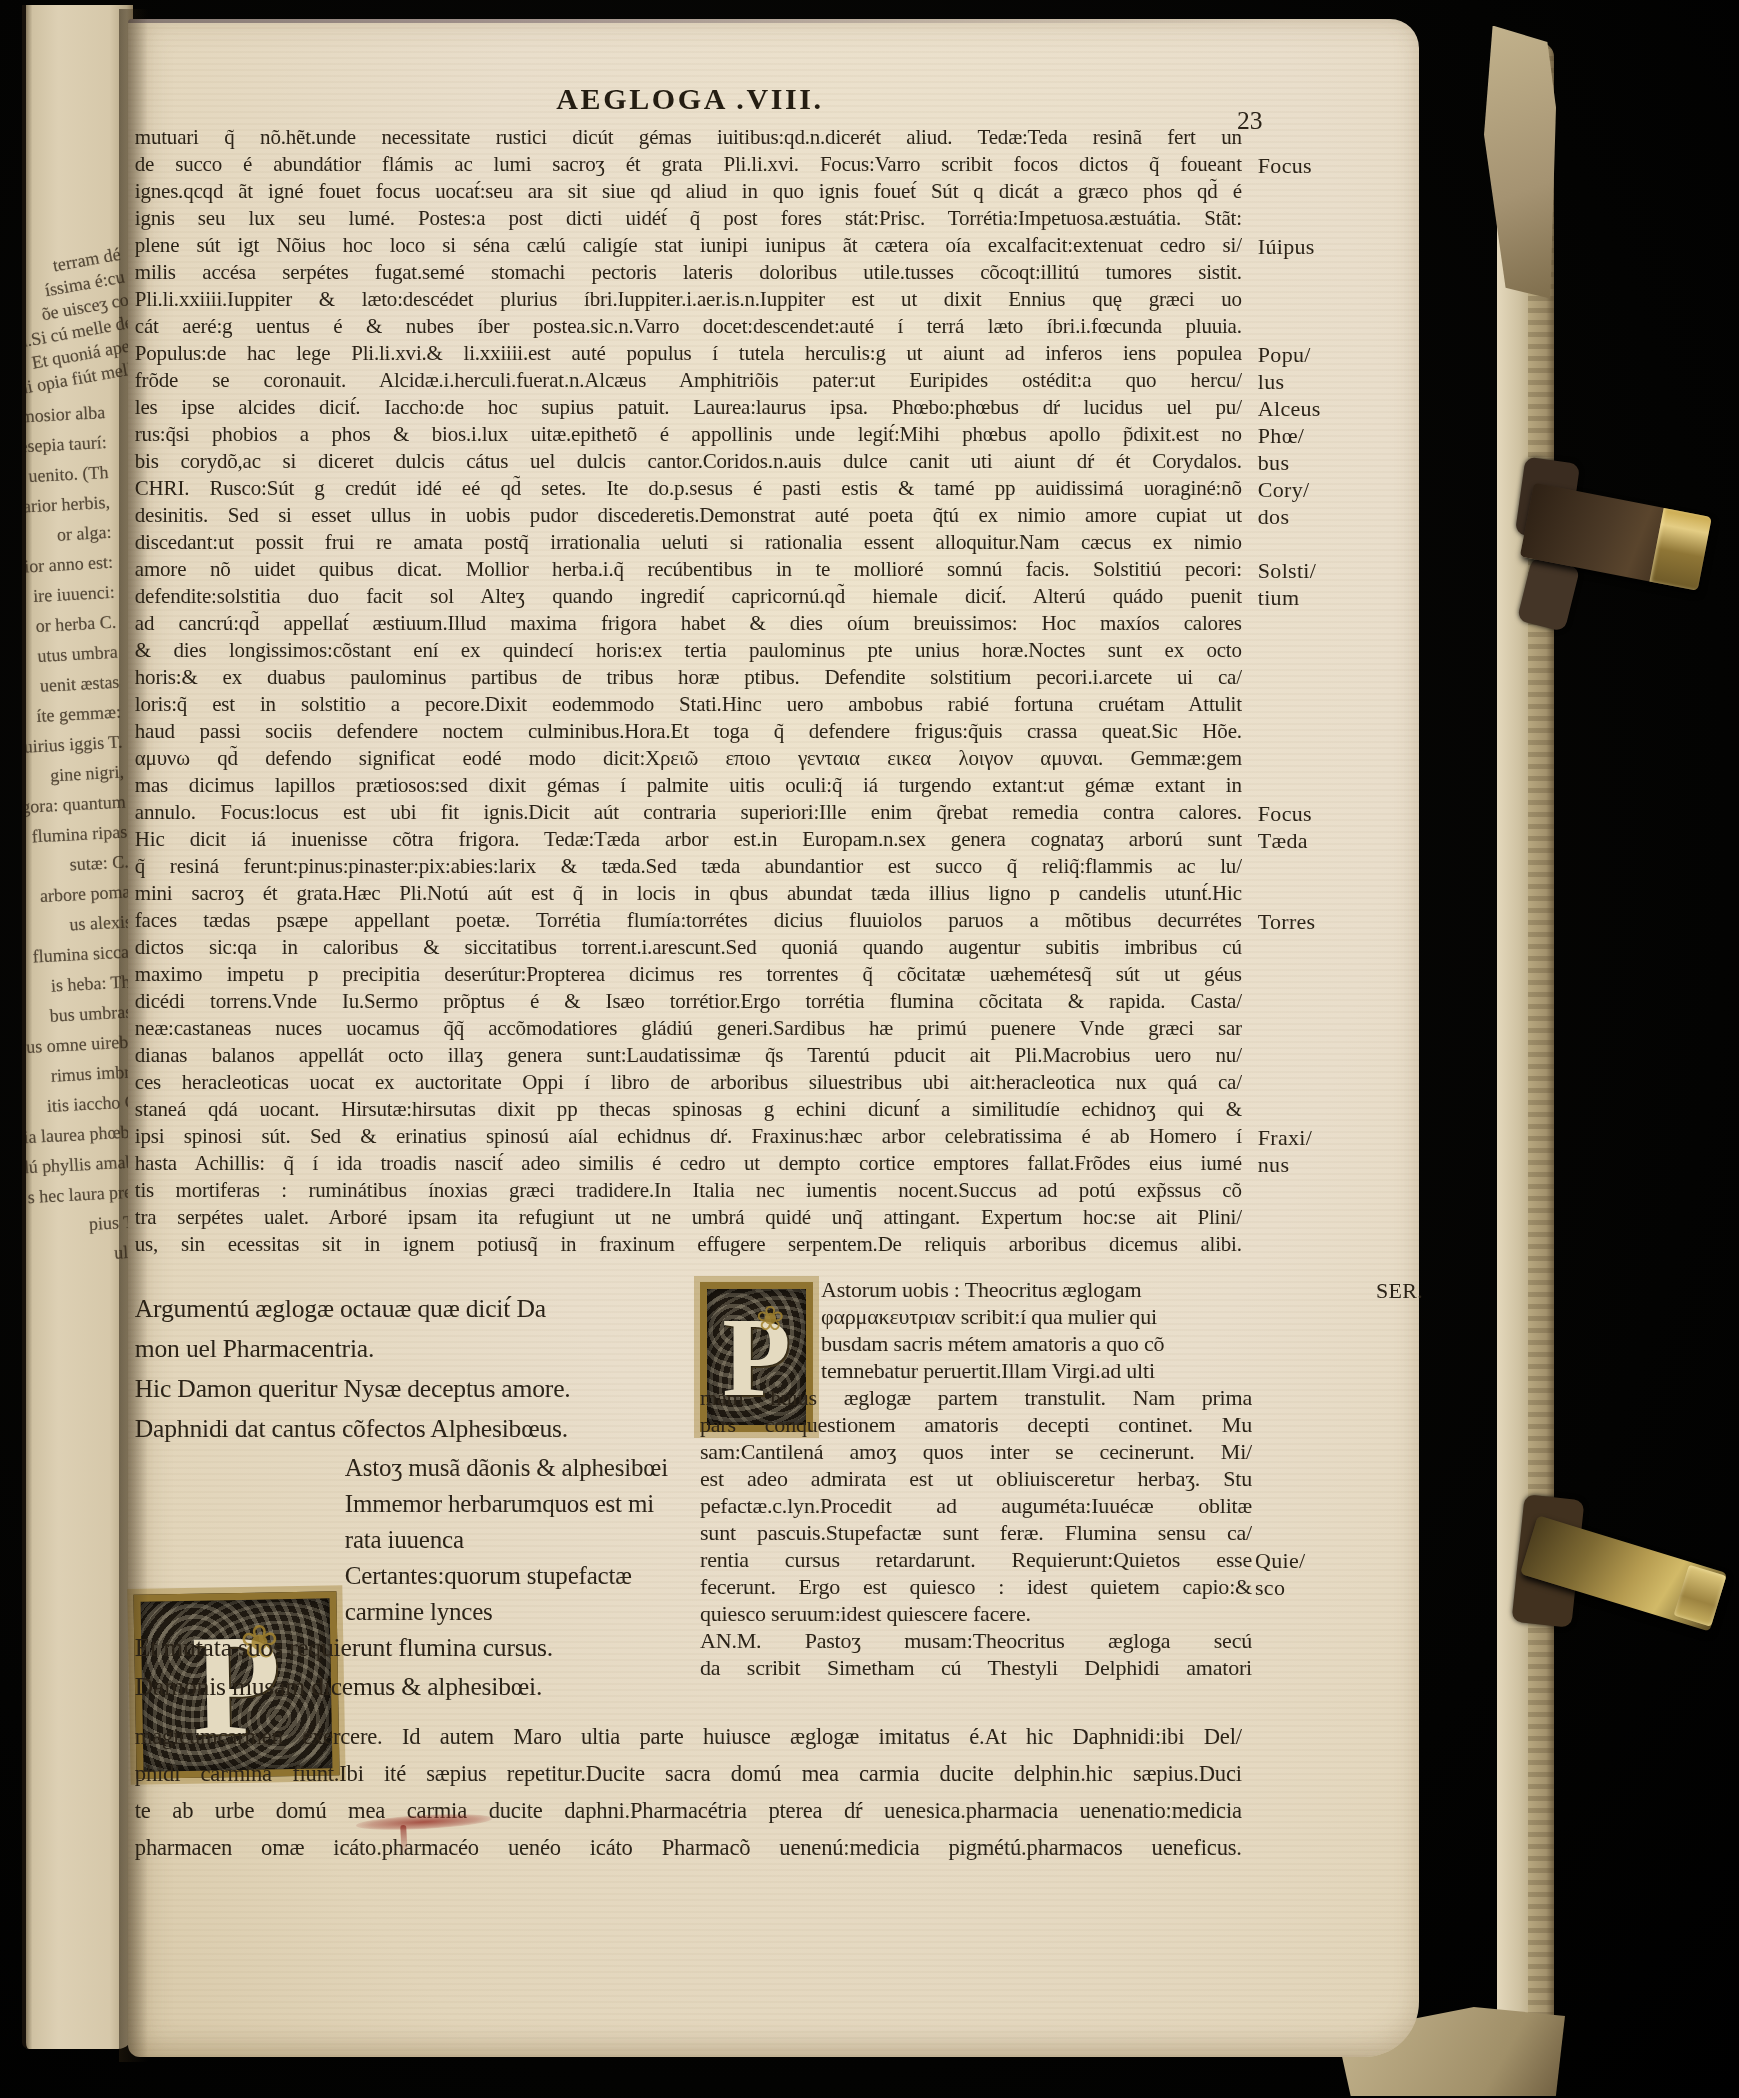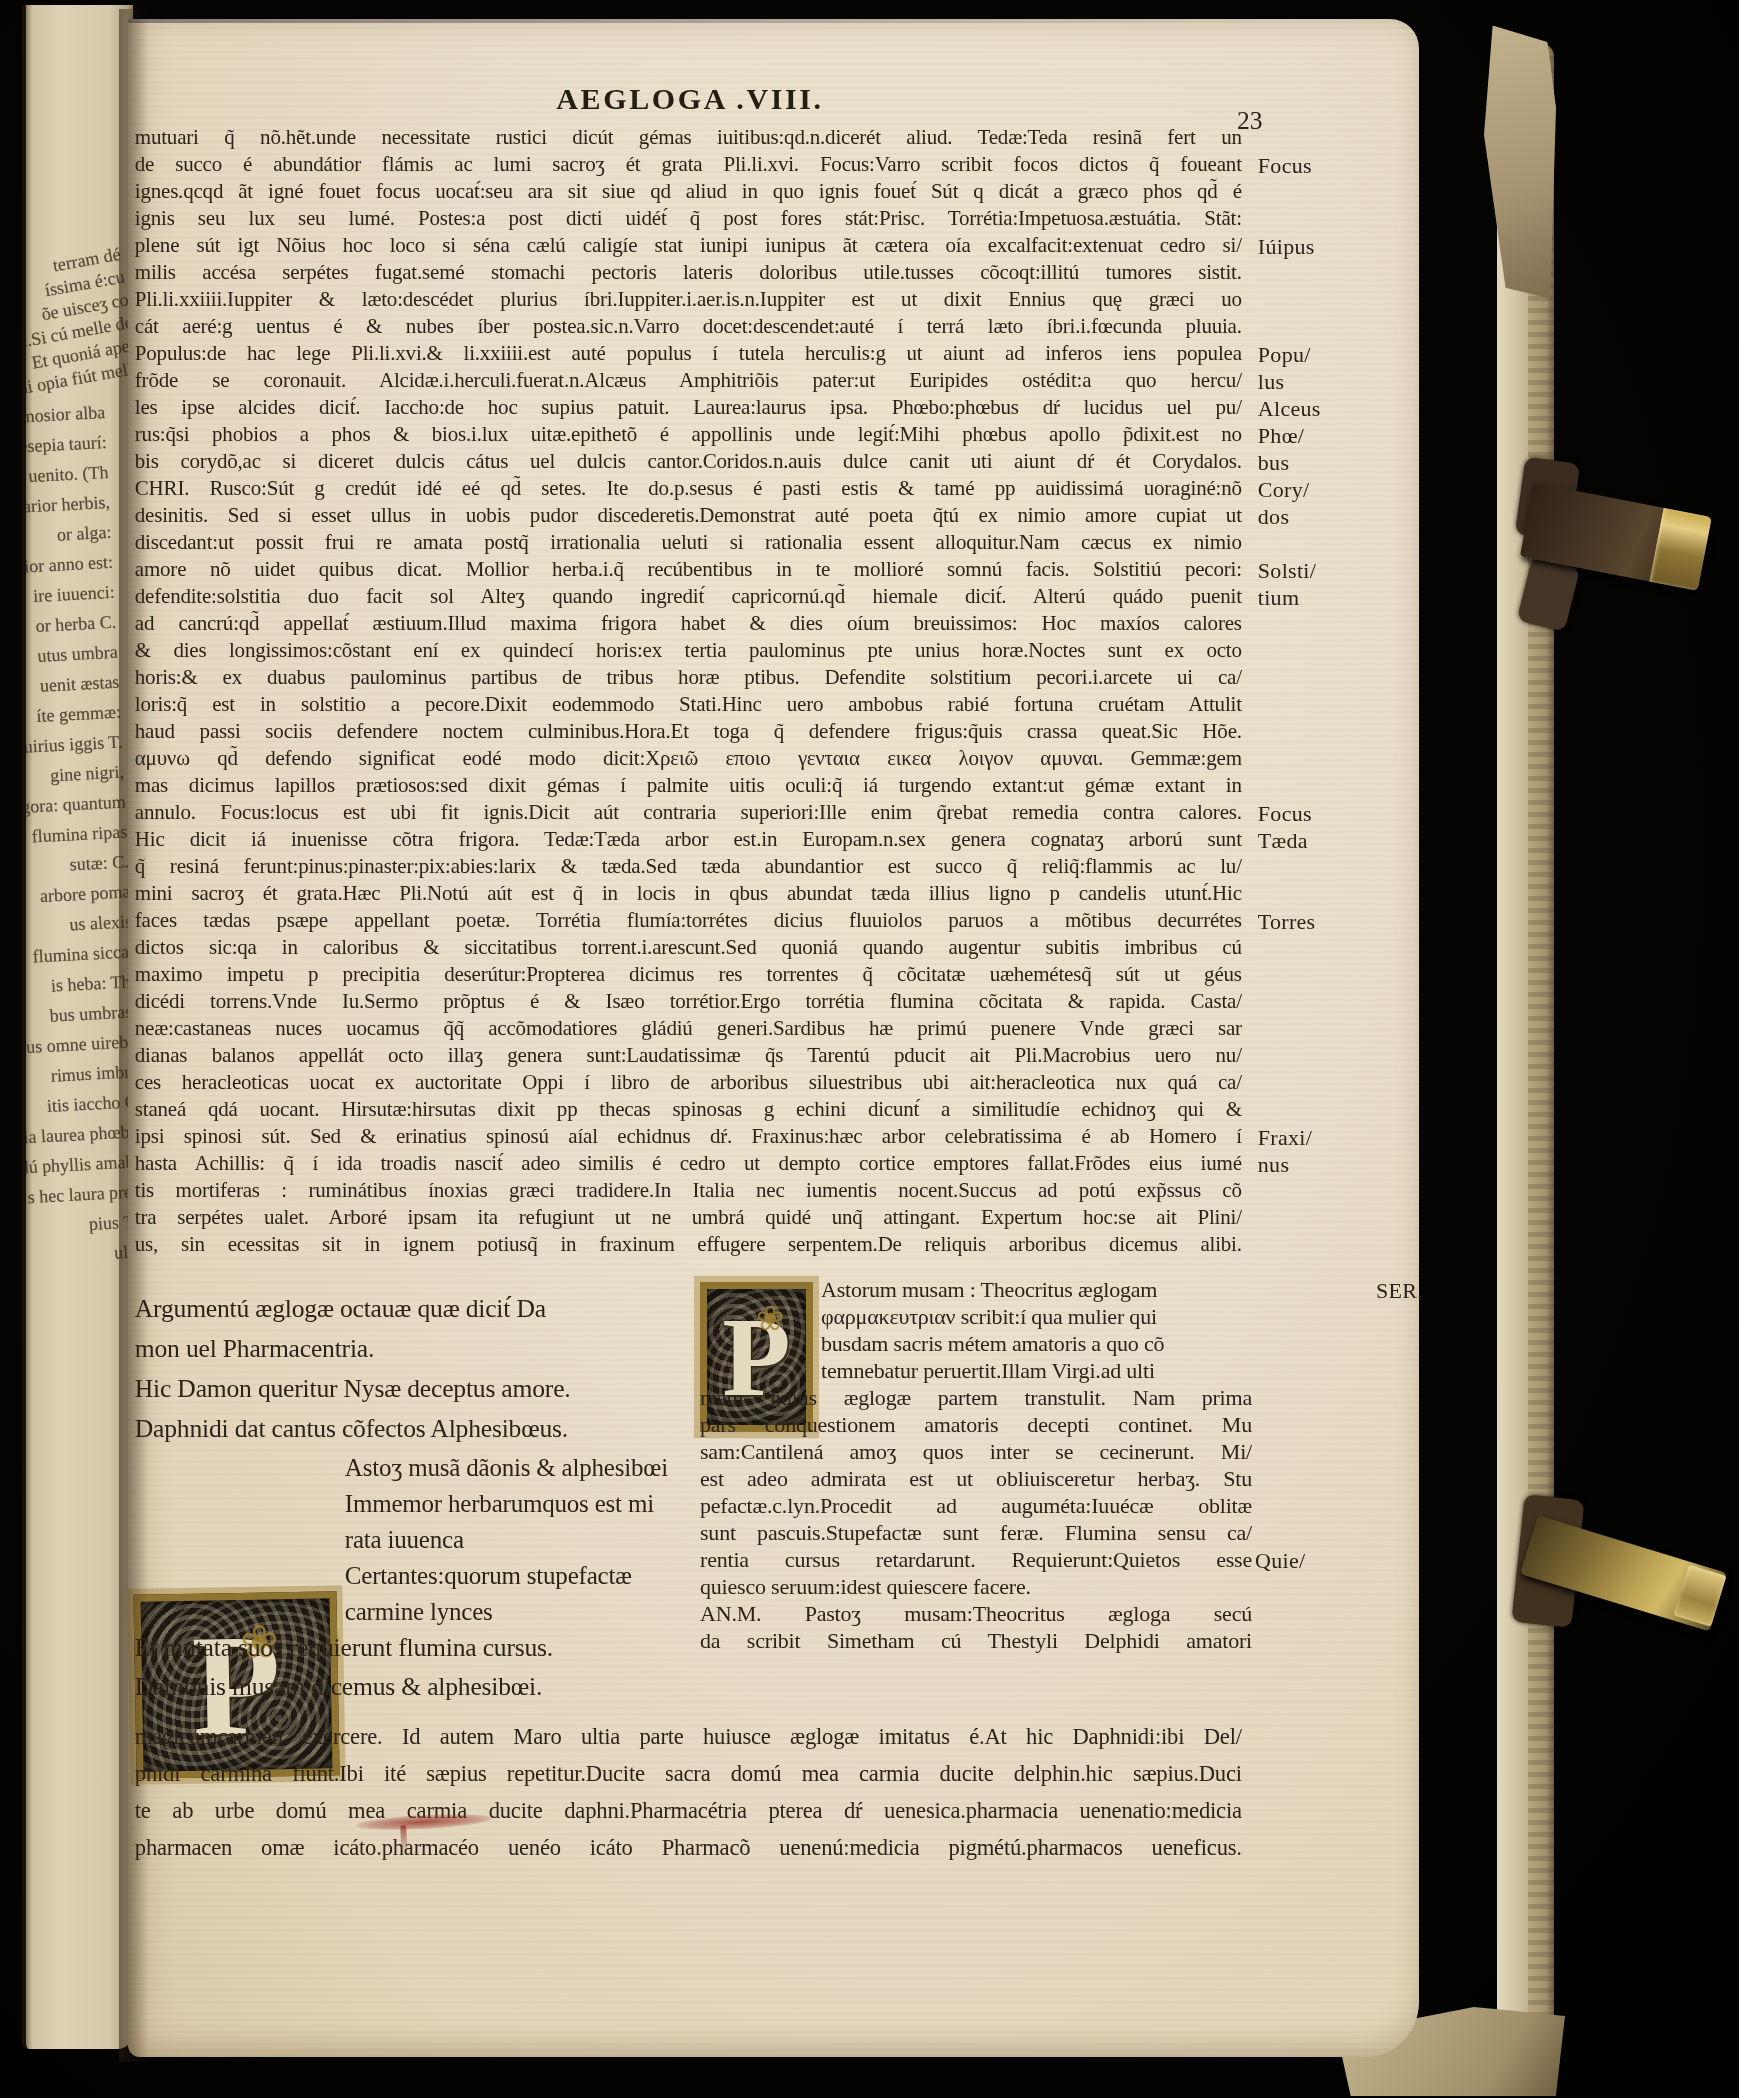--- a/index.html
+++ b/index.html
@@ -377,21 +377,21 @@
 
     <div class="right-block">
       <div class="rb-init-wrap">
         <div class="initial-box rb-initial">
           <span class="flourish">❀</span>
           <span class="glyph">P</span>
         </div>
       </div>
       <div class="indent">
           <div class="tline rline">
-            <span class="txt">Astorum musam : Theocritus æglogam</span>
+            <span class="txt">Astorum uobis : Theocritus æglogam</span>
             <span class="mnote">SER.</span>
           </div>
           <div class="tline rline">
             <span class="txt">φαρμακευτριαν scribit:í qua mulier qui</span>
           </div>
           <div class="tline rline">
             <span class="txt">busdam sacris métem amatoris a quo cõ</span>
           </div>
           <div class="tline rline">
             <span class="txt">temnebatur peruertit.Illam Virgi.ad ulti</span>
@@ -412,20 +412,24 @@
           </div>
           <div class="tline rline">
             <span class="txt">pefactæ.c.lyn.Procedit ad auguméta:Iuuécæ oblitæ</span>
           </div>
           <div class="tline rline">
             <span class="txt">sunt pascuis.Stupefactæ sunt feræ. Flumina sensu ca/</span>
           </div>
           <div class="tline rline">
             <span class="txt">rentia cursus retardarunt.  Requierunt:Quietos esse</span>
             <span class="mnote">Quie/</span>
+          </div>
+          <div class="tline rline">
+            <span class="txt">fecerunt. Ergo  est  quiesco : idest  quietem  capio:&amp;</span>
+            <span class="mnote">sco</span>
           </div>
           <div class="tline rline short">
             <span class="txt">quiesco seruum:idest quiescere facere.</span>
           </div>
           <div class="tline rline">
             <span class="txt">AN.M.    Pastoʒ musam:Theocritus ægloga secú</span>
           </div>
           <div class="tline rline">
             <span class="txt">da scribit Simetham cú Thestyli Delphidi amatori</span>
           </div>

